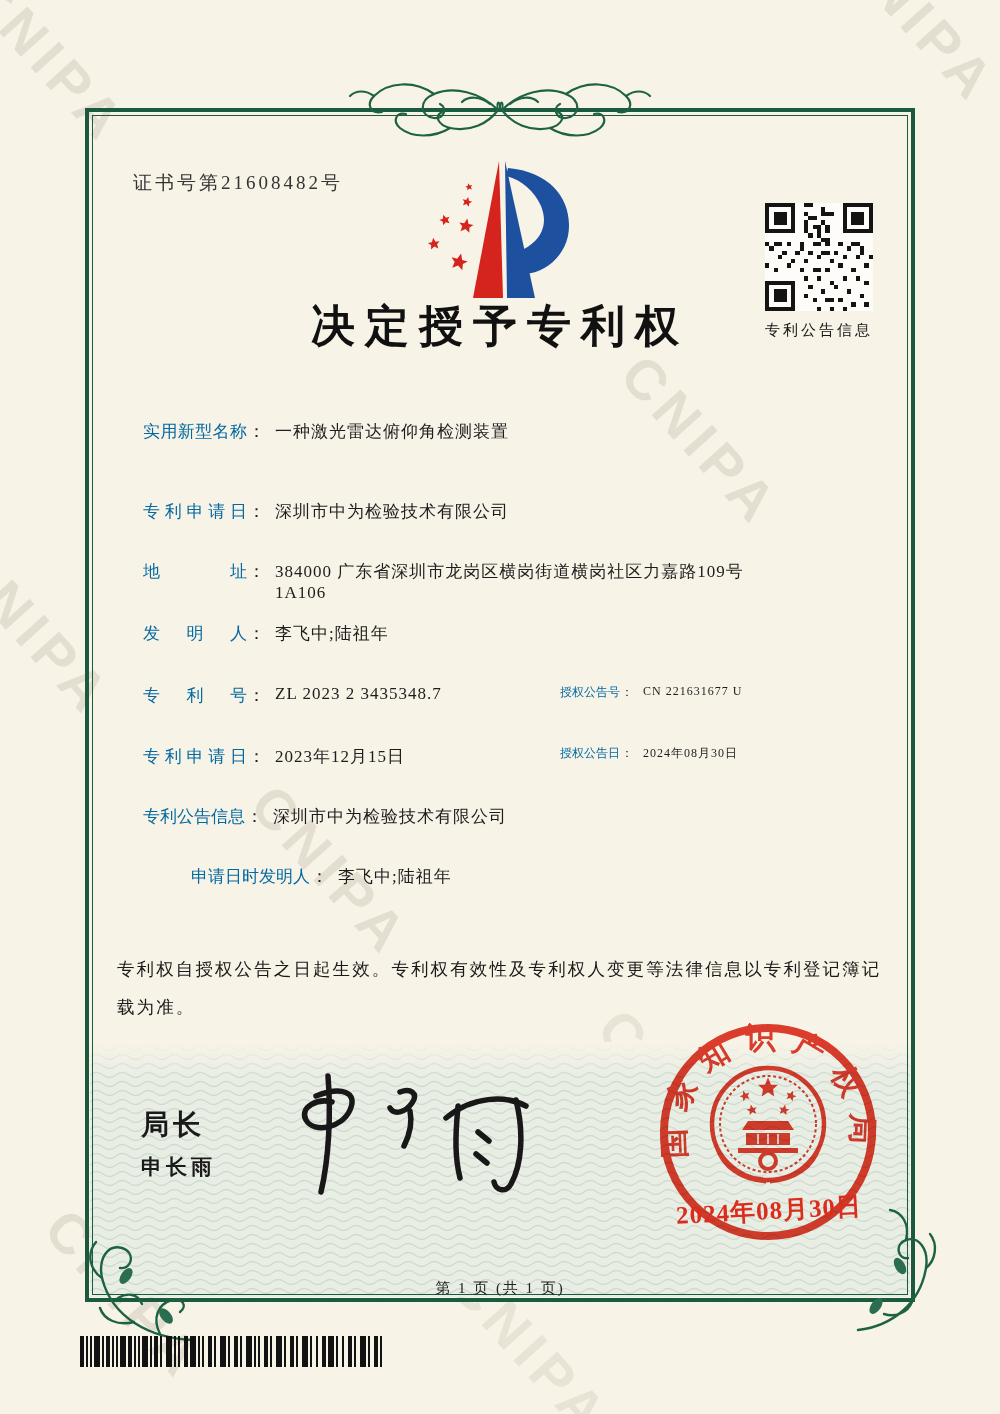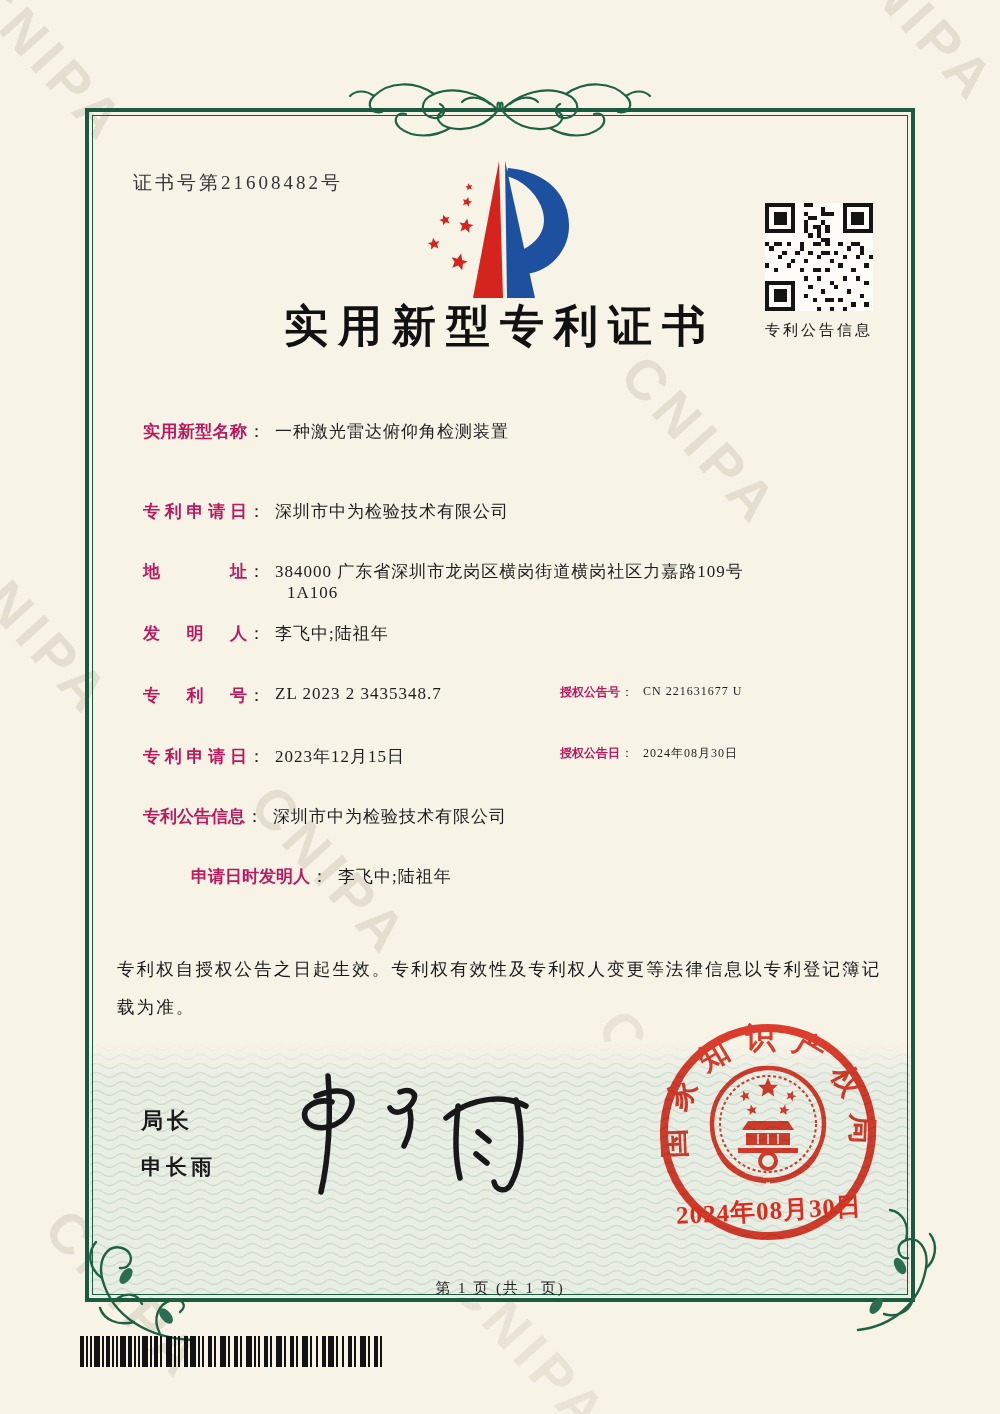--- a/index.html
+++ b/index.html
@@ -27,36 +27,36 @@
   .cert-no{left:133px;top:170px;font-size:19px;letter-spacing:3px;color:#333;}
 
   .qr-block{left:763px;top:181px;width:112px;text-align:center;margin-top:22px;}
   .qr-caption{margin-top:6px;font-size:15px;letter-spacing:3px;color:#151515;}
 
   .title{left:0;top:297px;width:100%;text-align:center;font-size:44px;
          font-weight:700;letter-spacing:10px;color:#111;}
 
   .frow{position:absolute;left:143px;font-size:17px;}
   .flabel{display:inline-block;width:104px;text-align:justify;text-align-last:justify;
-          vertical-align:top;color:#be185d;font-weight:bold;}
+          vertical-align:top;color:#0369a1;}
   .flabel.wide{width:auto;text-align:left;text-align-last:auto;}
   .fcolon{display:inline-block;margin:0 10px 0 1px;vertical-align:top;}
   .fvalue{display:inline-block;letter-spacing:1px;vertical-align:top;max-width:560px;}
   .frow-r{position:absolute;left:560px;font-size:12px;}
   .frow-r .flabel{width:auto;text-align:left;text-align-last:auto;}
   .r1{top:420px;} .r2{top:500px;} .r3{top:560px;} .r4{top:622px;}
   .r5{top:684px;} .r6{top:745px;} .r7{top:805px;} .r8{top:865px;margin-left:48px;}
-  .addr2{display:block;letter-spacing:1px;margin-left:12px;}
+  .addr2{display:block;letter-spacing:1px;}
 
   .legal{left:117px;top:950px;width:770px;font-size:17.5px;line-height:38px;
          letter-spacing:2.1px;color:#1a1a1a;}
   .legal .l1{text-indent:37px;}
 
   .director-title{left:141px;top:1106px;font-family:Liberation Serif, serif;
-         font-size:22px;font-weight:700;letter-spacing:4px;color:#1a1a1a;}
+         font-size:28px;font-weight:700;letter-spacing:4px;color:#1a1a1a;}
   .director-name{left:141px;top:1153px;font-family:Liberation Serif, serif;
          font-size:21px;font-weight:700;letter-spacing:4px;color:#1a1a1a;}
 
   .signature{left:258px;top:1062px;}
 
   .seal{left:648px;top:1012px;opacity:.93;mix-blend-mode:multiply;}
   .seal-date{left:676px;top:1194px;width:186px;text-align:center;font-size:25px;
        font-weight:700;color:#dc2d1c;transform:rotate(-3deg);
        font-family:"Liberation Serif",serif;letter-spacing:1px;}
 
@@ -238,21 +238,21 @@
         <rect x="20" y="23" width="1" height="1"></rect>
         <rect x="23" y="23" width="1" height="1"></rect>
       <rect x="12" y="24" width="1" height="1"></rect>
         <rect x="15" y="24" width="1" height="1"></rect>
         <rect x="18" y="24" width="1" height="1"></rect>
     </g>
   </svg>
   <div class="qr-caption">专利公告信息</div>
 </div>
 
-<h1 class="abs title" style="margin:0;">实用新型专利证书</h1>
+<h1 class="abs title" style="margin:0;">决定授予专利权</h1>
 
 <div class="frow r1">
   <span class="flabel">实用新型名称</span><span class="fcolon">：</span><span class="fvalue">一种激光雷达俯仰角检测装置</span>
 </div>
 
 <div class="frow r2">
   <span class="flabel">专利申请日</span><span class="fcolon">：</span><span class="fvalue">深圳市中为检验技术有限公司</span>
 </div>
 
 <div class="frow r3">

